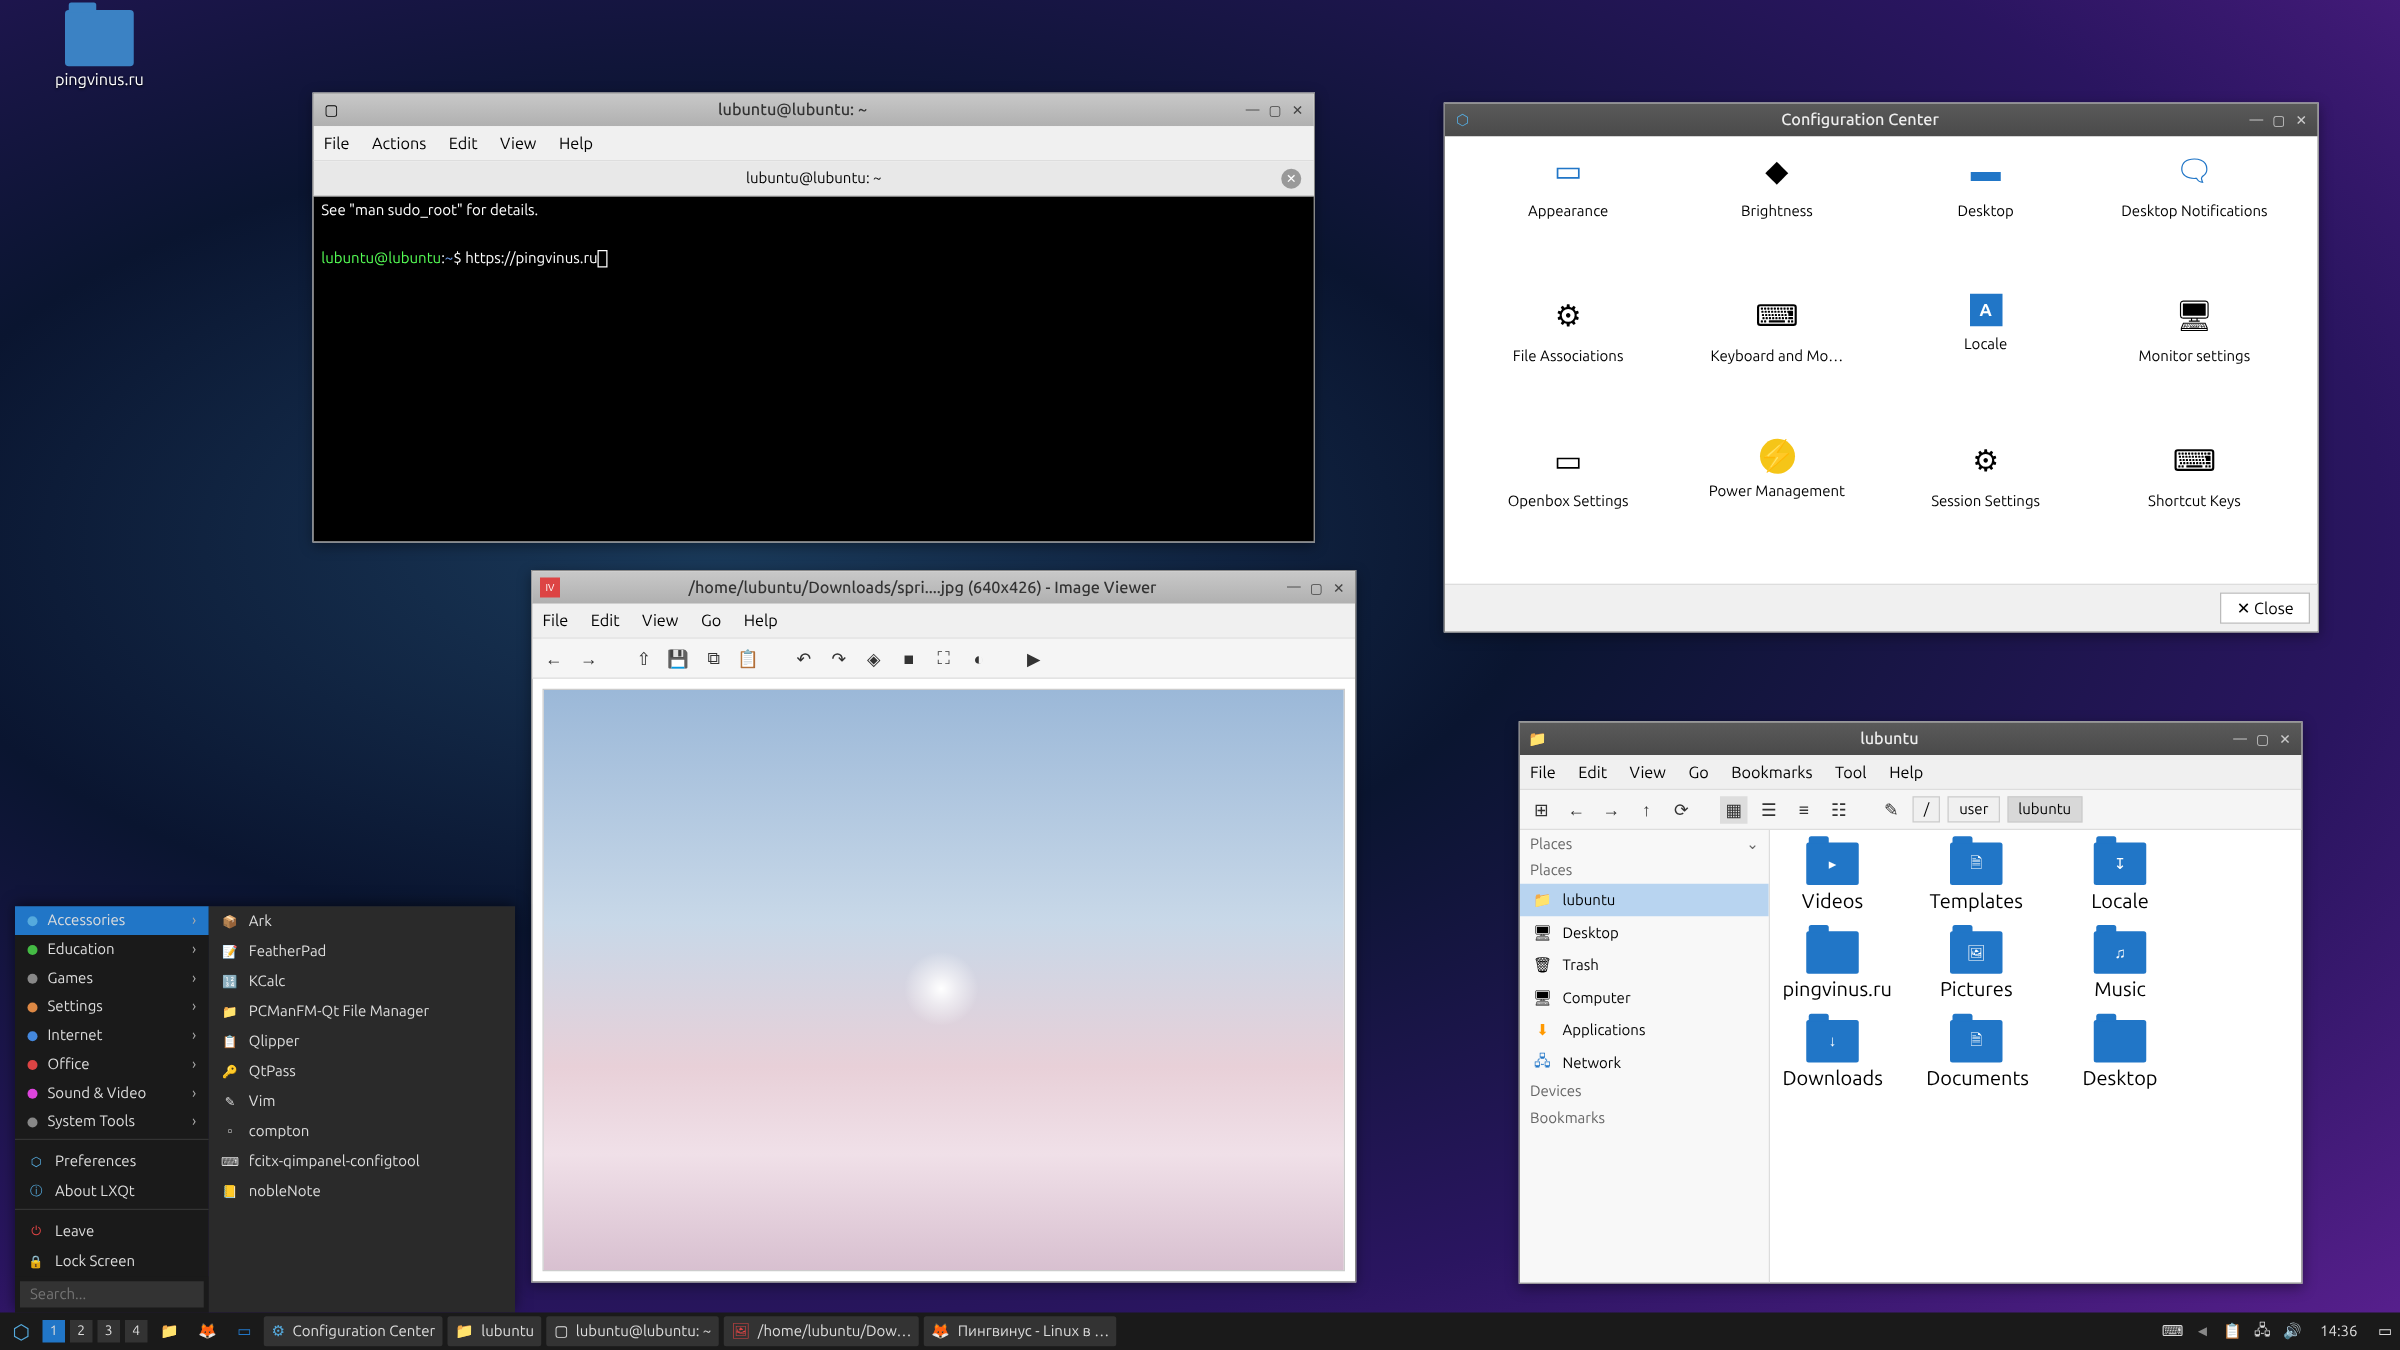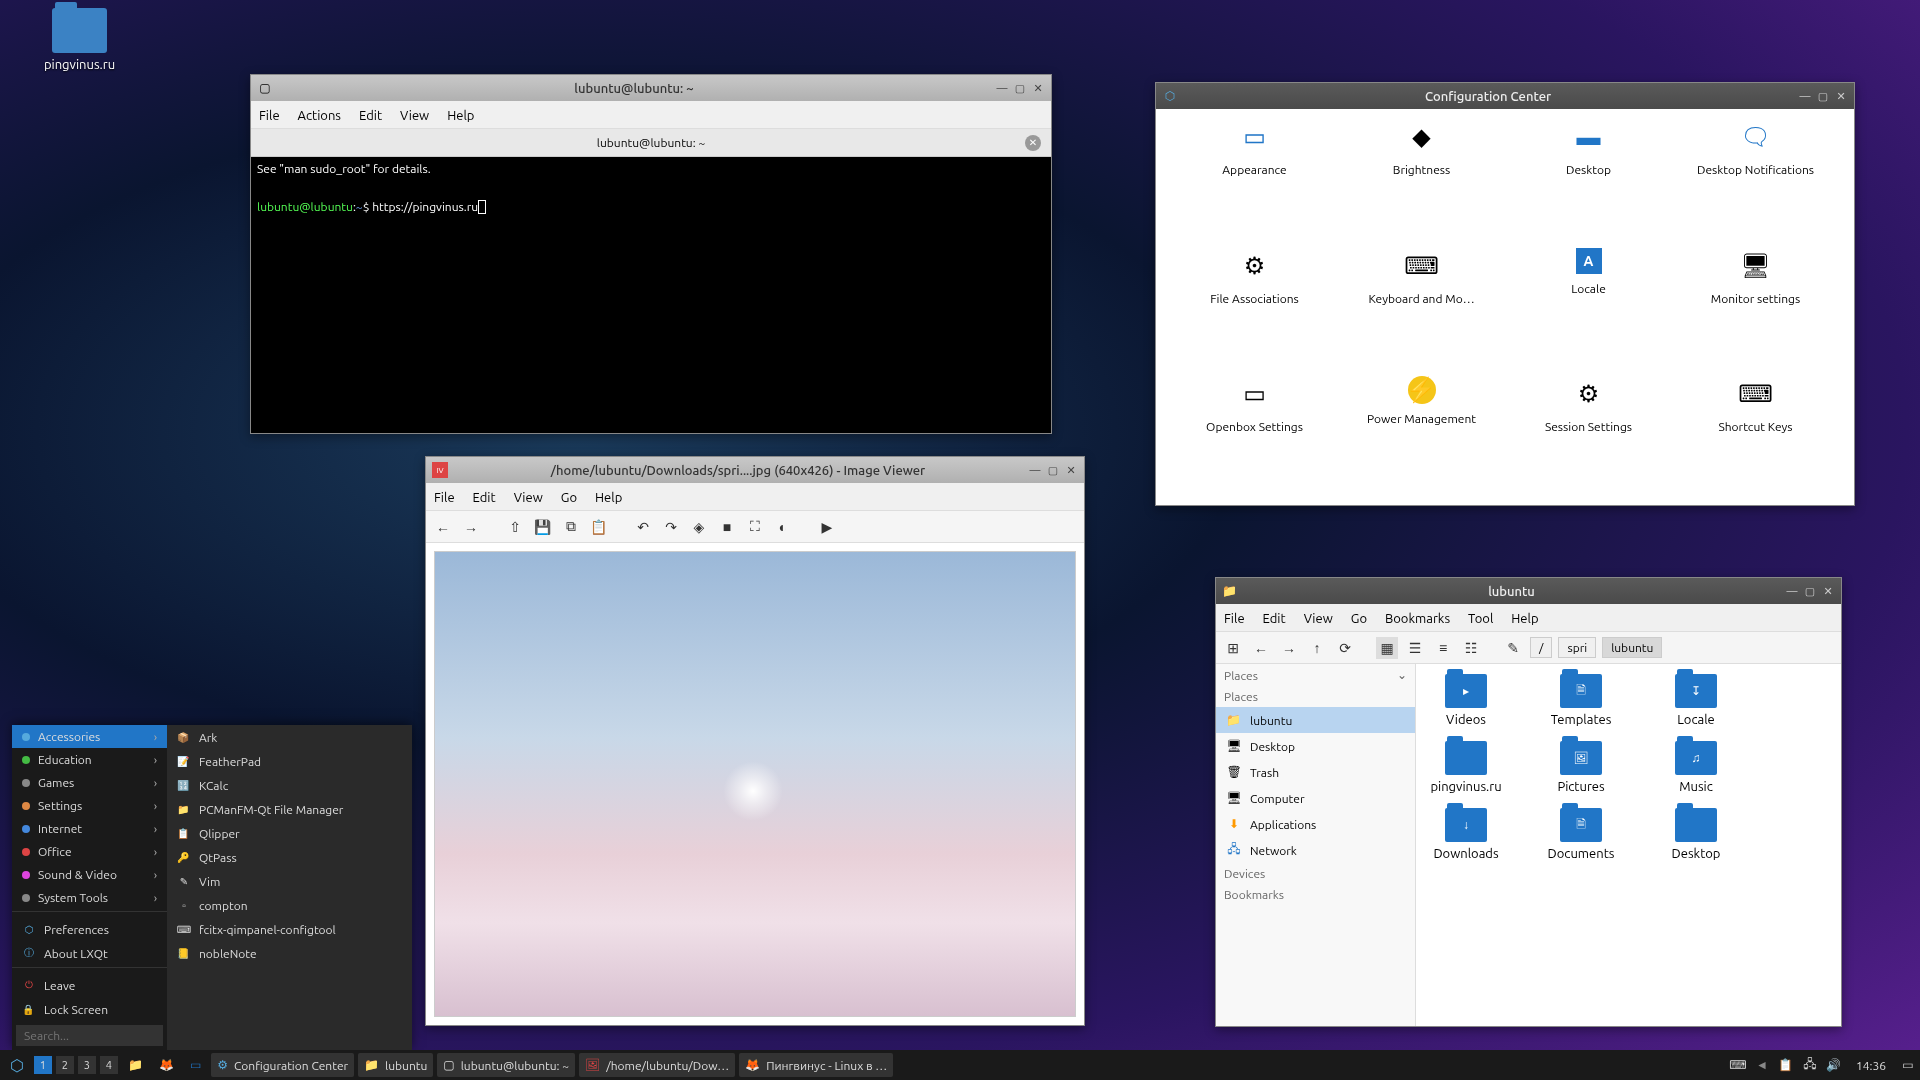--- a/index.html
+++ b/index.html
@@ -42,21 +42,21 @@
 .fm-body{flex:1;display:flex;overflow:hidden}
 .fm-sidebar{width:200px;background:#f8f8f8;border-right:1px solid #ddd;overflow-y:auto}
 .fm-side-hdr{padding:4px 8px;color:#666;font-size:12px;display:flex;justify-content:space-between;align-items:center}
 .fm-side-item{padding:5px 10px;display:flex;align-items:center;gap:8px;cursor:pointer;font-size:13px}
 .fm-side-item.selected{background:#b8d4f0}
 .fm-side-icon{width:16px;height:16px;display:inline-flex;align-items:center;justify-content:center}
 .fm-content{flex:1;display:flex;flex-wrap:wrap;align-content:flex-start;padding:10px;gap:15px 35px}
 .fm-item{width:80px;text-align:center;cursor:pointer}
 .fm-folder{width:42px;height:34px;background:#2176c7;margin:0 auto 4px;border-radius:2px;position:relative;display:flex;align-items:center;justify-content:center;color:#fff}
 .fm-folder::before{content:'';position:absolute;top:-5px;left:2px;width:16px;height:6px;background:#2176c7;border-radius:2px 2px 0 0}
-.fm-item-label{font-size:13px}
+.fm-item-label{font-size:16px}
 .fm-status{background:#f0f0f0;border-top:1px solid #ddd;padding:3px 8px;display:flex;justify-content:space-between;font-size:12px}
 .path-seg{background:#f0f0f0;border:1px solid #ccc;padding:3px 8px;font-size:12px;cursor:pointer}
 .path-seg.active{background:#d8d8d8}
 .appmenu{position:absolute;left:12px;bottom:30px;display:flex;box-shadow:0 -2px 10px rgba(0,0,0,.5)}
 .appmenu-col1{width:155px;background:#1a1a1a}
 .appmenu-col2{width:245px;background:#2a2a2a}
 .am-item{padding:5px 10px;color:#ddd;display:flex;align-items:center;gap:8px;cursor:pointer;font-size:13px}
 .am-item.selected{background:#2176c7}
 .am-item .arrow{margin-left:auto;color:#aaa}
 .am-icon{width:14px;height:14px;display:inline-flex;align-items:center;justify-content:center;font-size:10px}
@@ -200,20 +200,23 @@
       </div>
     <div class="cfg-item">
         <div class="cfg-icon">⚙</div>
         <div class="cfg-label">Session Settings</div>
       </div>
     <div class="cfg-item">
         <div class="cfg-icon">⌨</div>
         <div class="cfg-label">Shortcut Keys</div>
       </div>
   </div>
+  <div class="config-footer">
+    <button class="close-btn">✕ Close</button>
+  </div>
 </div>
 
 <div class="window filemgr">
   <div class="titlebar" style="background:linear-gradient(#5a5a5a,#4a4a4a)">
     <div class="tb-icon" style="color:#555">📁</div>
     <div class="titlebar-title" style="color:#eee">lubuntu</div>
     <div class="wbtns">
       <div class="wbtn" style="color:#ccc">—</div>
       <div class="wbtn" style="color:#ccc">▢</div>
       <div class="wbtn" style="color:#ccc">✕</div>
@@ -235,21 +238,21 @@
     <div class="tbtn">↑</div>
     <div class="tbtn">⟳</div>
     <div style="width:8px"></div>
     <div class="tbtn" style="background:#ddd">▦</div>
     <div class="tbtn">☰</div>
     <div class="tbtn">≡</div>
     <div class="tbtn">☷</div>
     <div style="width:8px"></div>
     <div class="tbtn">✎</div>
     <div class="path-seg">/</div>
-    <div class="path-seg">spri</div>
+    <div class="path-seg">user</div>
     <div class="path-seg active">lubuntu</div>
   </div>
   <div class="fm-body">
     <div class="fm-sidebar">
       <div class="fm-side-hdr">
           <span>Places</span>
           <span>⌄</span>
         </div>
       <div class="fm-side-hdr">Places</div>
       <div class="fm-side-item selected">

